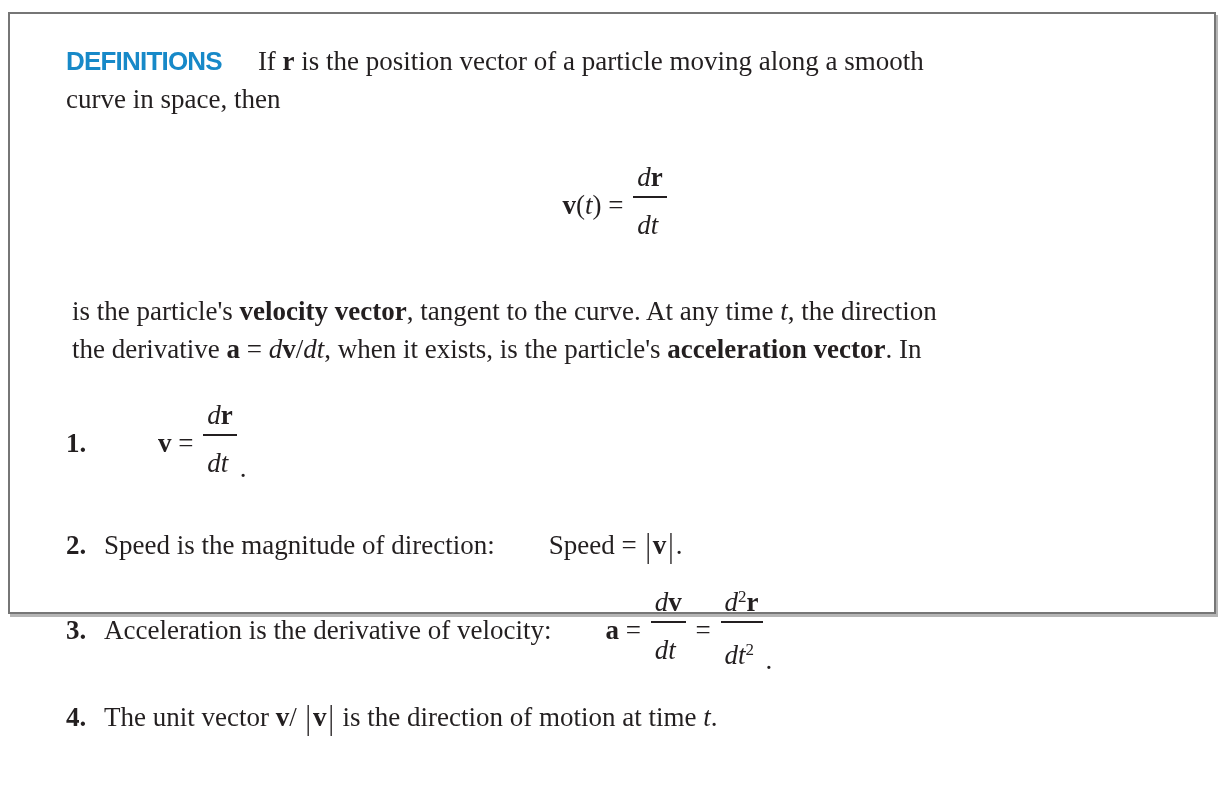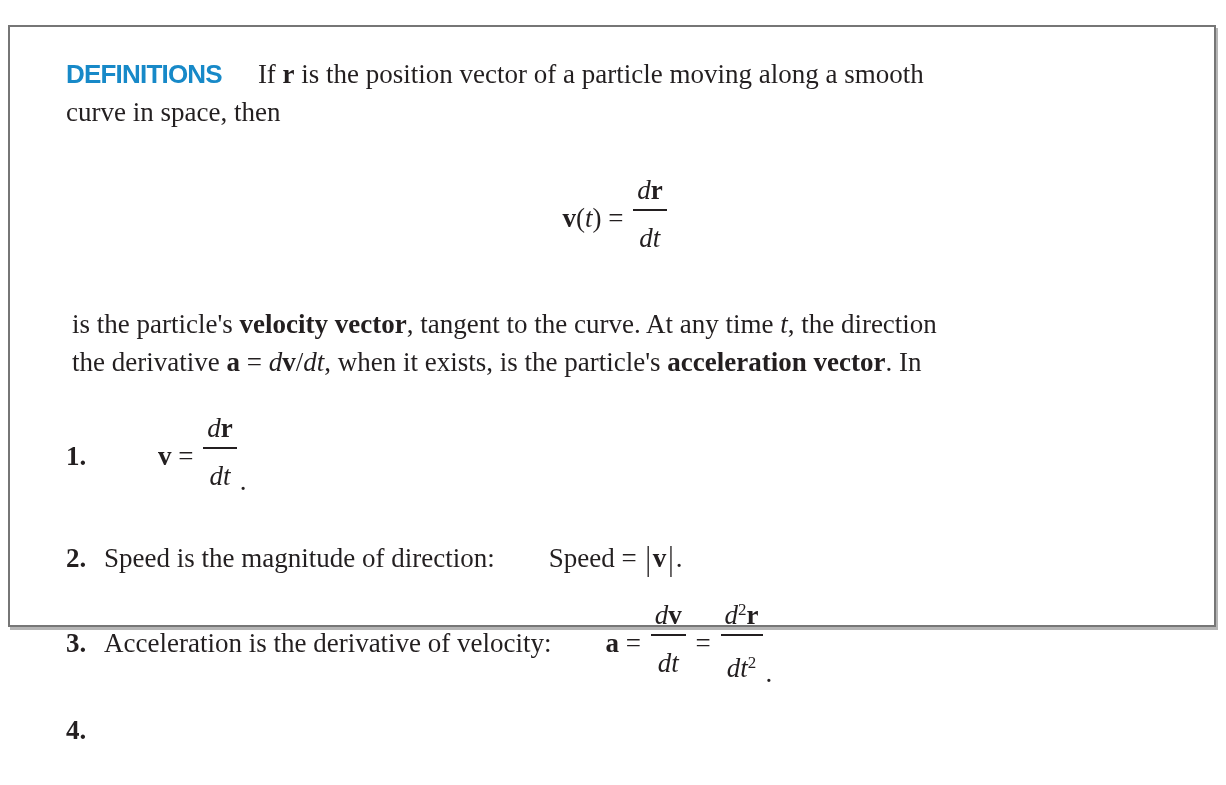--- a/index.html
+++ b/index.html
@@ -1,18 +1,18 @@
 <!DOCTYPE html>
 <html><head>
 <meta charset="utf-8">
 <style>
   html,body{margin:0;padding:0;background:#ffffff;}
   .page{position:relative;width:1226px;height:785px;background:#ffffff;overflow:hidden;
         font-family:"Liberation Serif","DejaVu Serif",serif;color:#231f20;}
-  .defbox{position:absolute;left:8px;top:25px;width:1208px;height:602px;box-sizing:border-box;
+  .defbox{position:absolute;left:8px;top:12px;width:1208px;height:602px;box-sizing:border-box;
         border:2px solid #767676;box-shadow:2px 3px 0 #b5b5b5;background:#ffffff;
         padding:28px 48px 0 56px;font-size:27px;}
   .line{line-height:38px;white-space:nowrap;}
   .heading{font-family:"Liberation Sans","DejaVu Sans",sans-serif;font-weight:bold;
         font-size:26px;color:#1789c8;letter-spacing:-0.8px;margin-right:36px;}
   .equation{display:flex;justify-content:center;align-items:center;margin:40px 0 40px 0;}
   .equation .seg{white-space:pre;line-height:38px;}
   .para{margin:6px;}
   .item{display:flex;align-items:center;white-space:nowrap;}
   .item .marker{width:38px;flex:none;font-weight:bold;line-height:38px;}
@@ -24,21 +24,21 @@
   .item3{margin-top:14px;}
   .item4{margin-top:16px;}
   
   .seg.r{font-style:normal;font-weight:normal;}
   .seg.b{font-weight:bold;}
   .seg.i{font-style:italic;}
   .seg.sup{font-size:17px;vertical-align:9px;line-height:0;}
   .seg.bar{display:inline-block;transform:scaleY(1.28);padding:0 2px;}
   .formula .seg.low{align-self:flex-end;line-height:1;margin-bottom:8px;}
   
-  .frac{display:inline-block;vertical-align:middle;text-align:center;margin:0 3px;}
+  .frac{display:inline-block;vertical-align:middle;text-align:left;margin:0 3px;}
   .frac .num{display:block;border-bottom:2px solid #231f20;line-height:36px;padding:0 4px;}
   .frac .den{display:block;line-height:36px;padding:8px 4px;font-family:Liberation Serif, serif;}
 </style>
 </head>
 <body>
 
 <div class="page">
   <div class="defbox">
 
     <div class="line">
@@ -101,17 +101,18 @@
           <span class="frac">
             <span class="num"><span class="seg i">d</span><span class="seg sup">2</span><span class="seg b">r</span></span>
             <span class="den"><span class="seg i">d</span><span class="seg i">t</span><span class="seg sup">2</span></span>
           </span>
           <span class="seg low">.</span>
         </span>
     </div>
 
     <div class="item item4">
       <span class="marker">4.</span>
+      <span class="itemtext"><span class="seg r">The unit vector </span><span class="seg b">v</span><span class="seg r">/ </span><span class="seg bar">|</span><span class="seg b">v</span><span class="seg bar">|</span><span class="seg r"> is the direction of motion at time </span><span class="seg i">t</span><span class="seg r">.</span></span>
       <span class="formula"></span>
     </div>
 
   </div>
 </div>
 
 </body></html>

